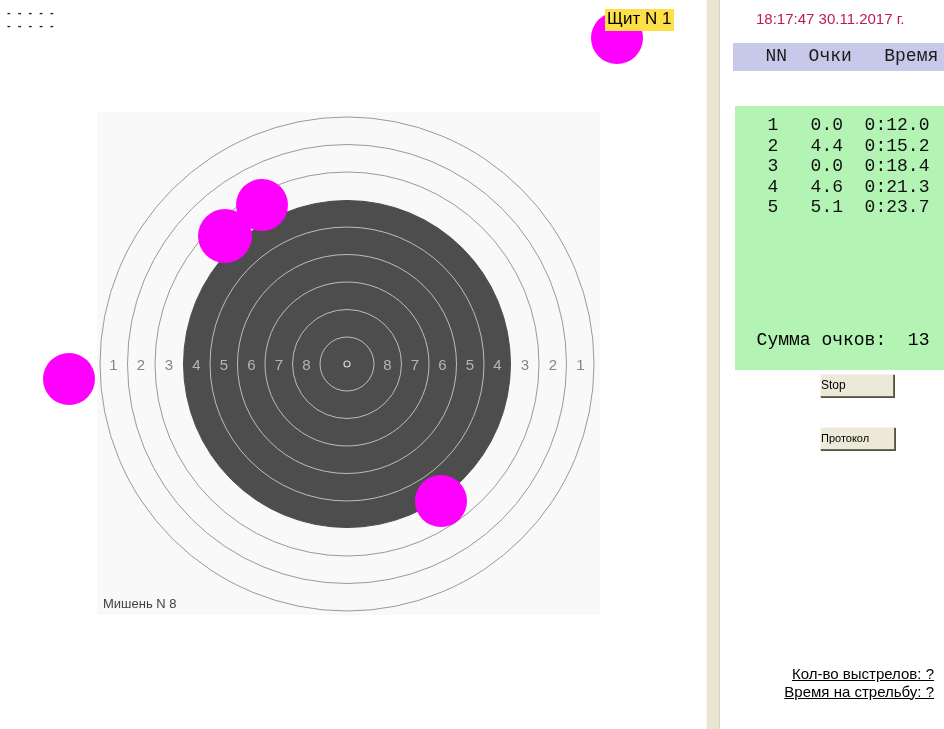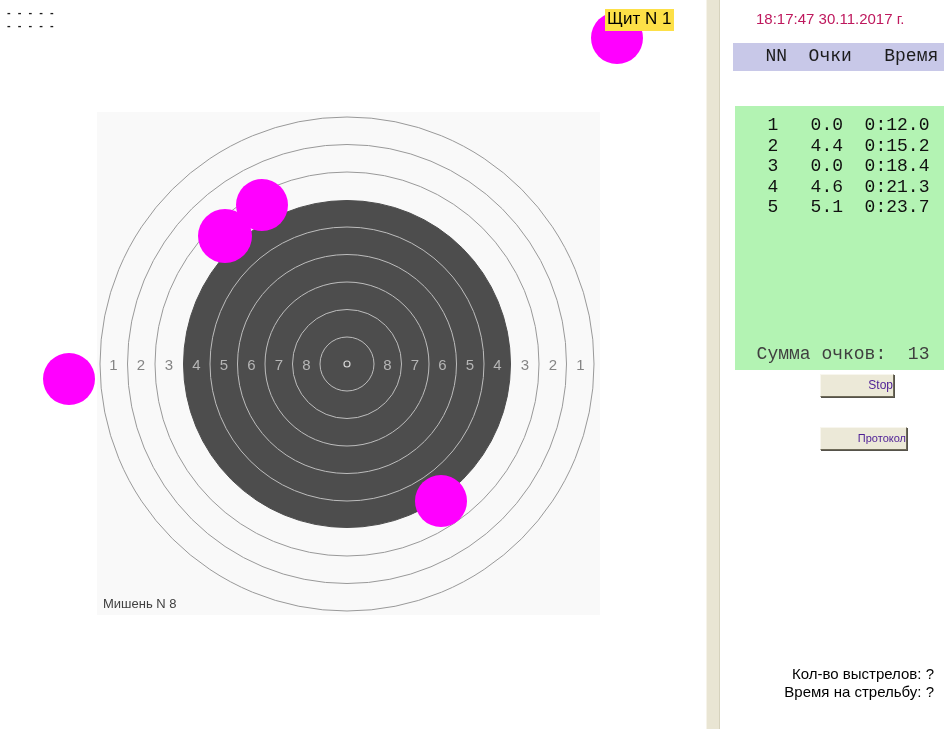--- a/index.html
+++ b/index.html
@@ -65,41 +65,41 @@
     left:735px;top:78px;width:209px;height:264px;
     overflow:hidden;
     margin-top:28px;
   }
   #shots-table-body{
     position:absolute;left:0;top:9px;
     font:18px/20.5px "Liberation Mono",monospace;
     color:#101010;white-space:pre;margin:0;
   }
   #sum-line{
-    position:absolute;left:0;top:238px;
+    position:absolute;left:0;top:224px;
     font:18px "Liberation Mono",monospace;
-    color:#404040;white-space:pre;text-align:center;
+    color:#000000;white-space:pre;text-align:center;
   }
 
   .win-btn{
     position:absolute;
     border:1px solid;
     border-color:#f8f6ee #6e6a58 #6e6a58 #f8f6ee;
     box-shadow:1px 1px 0 #55524a;
-    text-align:right;color:#4c1d95;
+    text-align:left;color:#000000;
     font-family:"Liberation Sans",sans-serif;
     cursor:default;
   }
   #stop-button{left:820px;top:374px;width:72px;height:21px;font-size:12px;line-height:21px;}
-  #protocol-button{left:820px;top:427px;width:73px;height:21px;font-size:11px;line-height:21px;padding-left:12px;}
+  #protocol-button{left:820px;top:427px;width:73px;height:21px;font-size:11px;line-height:21px;}
 
   #footer-lines{
     left:720px;top:665px;width:214px;
     text-align:right;
-    font:15px/17.5px "Liberation Sans",sans-serif;color:#000;
+    font:15px/17.5px "Liberation Sans",sans-serif;color:#000;text-decoration:underline;
   }
 </style>
 </head>
 <body>
 
 <div class="abs" id="dashes"><span>- - - - -</span><br><span>- - - - -</span></div>
 
 <div class="abs" id="target-area" style="background: rgb(249, 249, 249);">
   <svg id="target-svg" width="503" height="503" viewBox="0 0 503 503">
       <circle cx="250" cy="252" r="247" stroke="#999999" fill="none" stroke-width="1"></circle>

